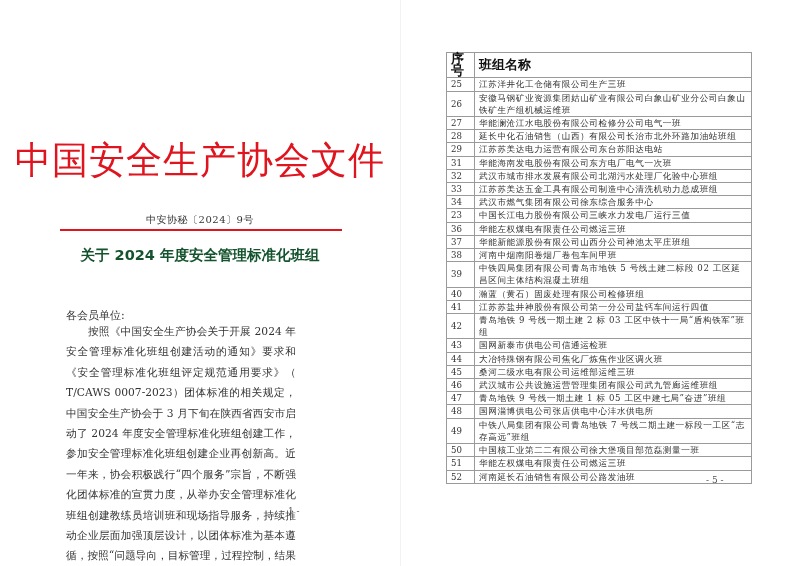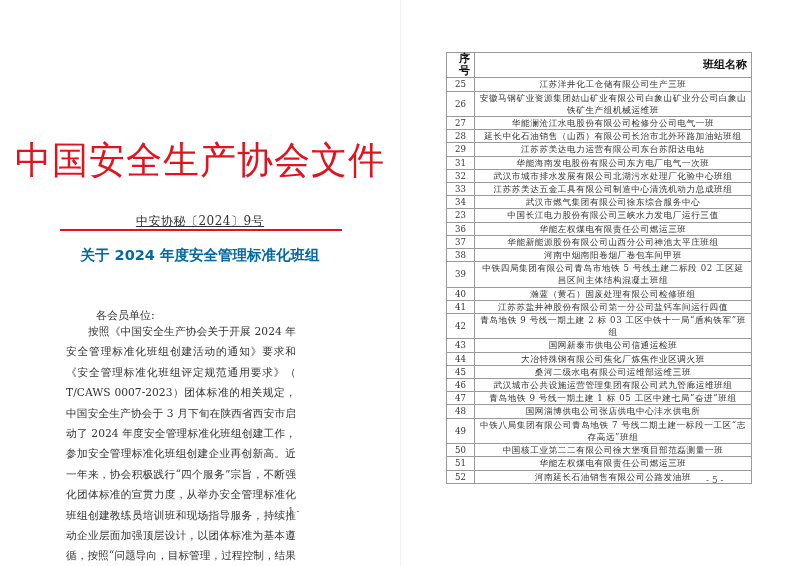--- a/index.html
+++ b/index.html
@@ -12,45 +12,45 @@
   .page-right { left:400px; width:400px; border-left:1px solid #f2f2f2; }
 
   .org-title {
     position:absolute; left:0; width:400px; top:138px; text-align:center;
     color:#e0141e; font-size:36px; letter-spacing:1px; line-height:44px;
     font-family: "DejaVu Serif", "Liberation Serif", serif; font-weight:normal;
     transform: scaleY(1.05);
   }
   .doc-number {
     position:absolute; left:0; width:400px; top:213px; text-align:center;
-    font-size:12px; color:#333; letter-spacing:0.5px;text-decoration:underline;
+    font-size:10px; color:#333; letter-spacing:0.5px;
   }
   .red-rule { position:absolute; left:60px; width:282px; top:229px; height:2px; background:#e0141e; }
   .doc-heading {
     position:absolute; left:0; width:400px; top:245px; text-align:center;
-    font-size:14.5px; font-weight:bold; line-height:20px; color:#0369a1;
+    font-size:14.5px; font-weight:bold; line-height:20px; color:#14532d;
     font-family: "DejaVu Sans", "Liberation Sans", sans-serif;
   }
-  .salutation { position:absolute; left:66px; top:308px; font-size:11px; color:#333;margin-left:30px; }
+  .salutation { position:absolute; left:66px; top:308px; font-size:11px; color:#333; }
   .body-text {
     position:absolute; left:66px; width:230px; top:322px;
     font-size:10.7px; line-height:20.4px; color:#333; text-align:justify;
   }
   .body-text p { margin:0; }
   .page-num { position:absolute; font-size:9px; color:#555; }
   .page-num.left { left:282px; top:506px; }
 
   table.teams {
     position:absolute; left:45px; top:52px; width:306px; border-collapse:collapse;
     font-size:8.6px; color:#333; table-layout:fixed;
   }
   table.teams th, table.teams td {
-    border:1px solid #9a9a9a; padding:0 4px; line-height:12.2px; vertical-align:middle;text-align:center;
+    border:1px solid #9a9a9a; padding:0 4px; line-height:12.2px; vertical-align:middle;
   }
-  table.teams th { font-weight:bold; font-size:11px; color:#111; text-align:right; font-family:"DejaVu Sans","Liberation Sans",sans-serif; }
+  table.teams th { font-weight:bold; font-size:13px; color:#111; text-align:left; font-family:"DejaVu Sans","Liberation Sans",sans-serif; }
   table.teams td.no { width:18px; }
   table.teams col.c1 { width:28px; }
   table.teams td.name { letter-spacing:0.6px; white-space:normal; word-break:break-all; }
   .page-num-right { position:absolute; left:305px; top:475px; font-size:9px; color:#555; }
 </style>
 </head>
 <body>
 
 <div class="page page-left">
   <div class="org-title">中国安全生产协会文件</div>

